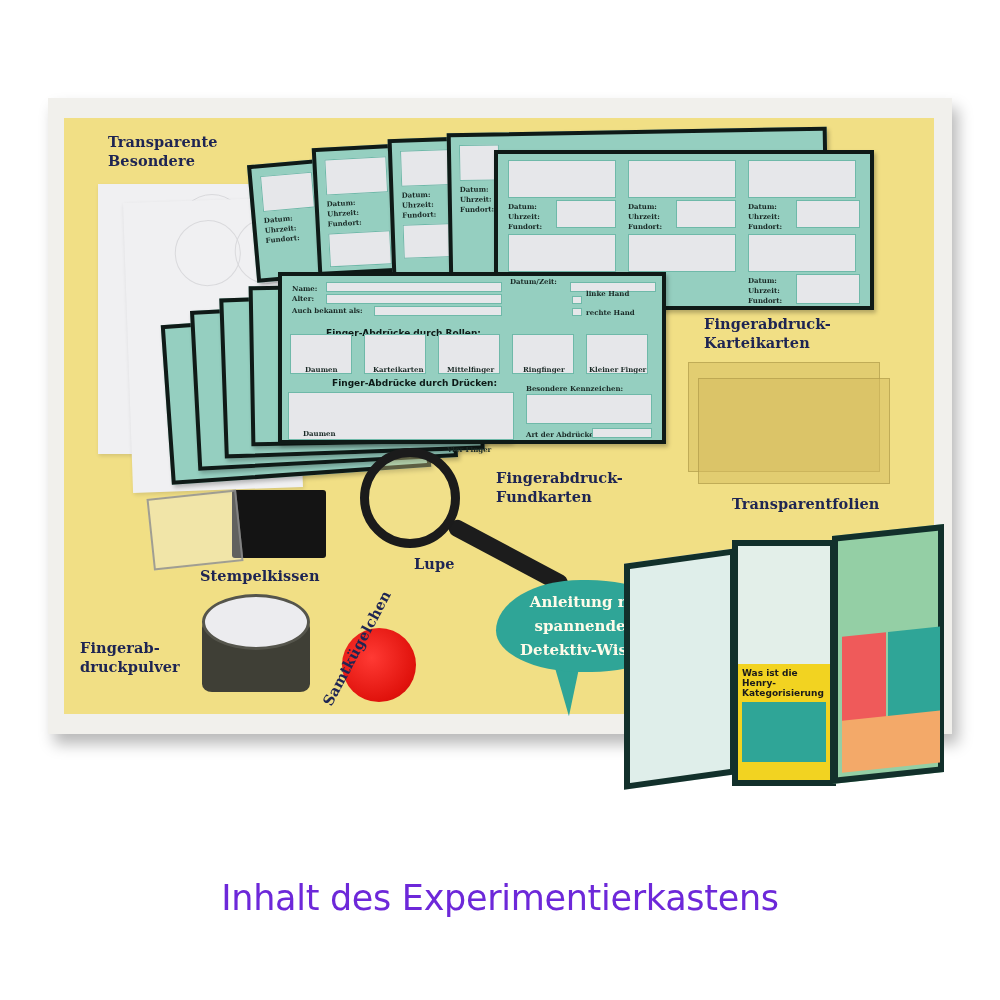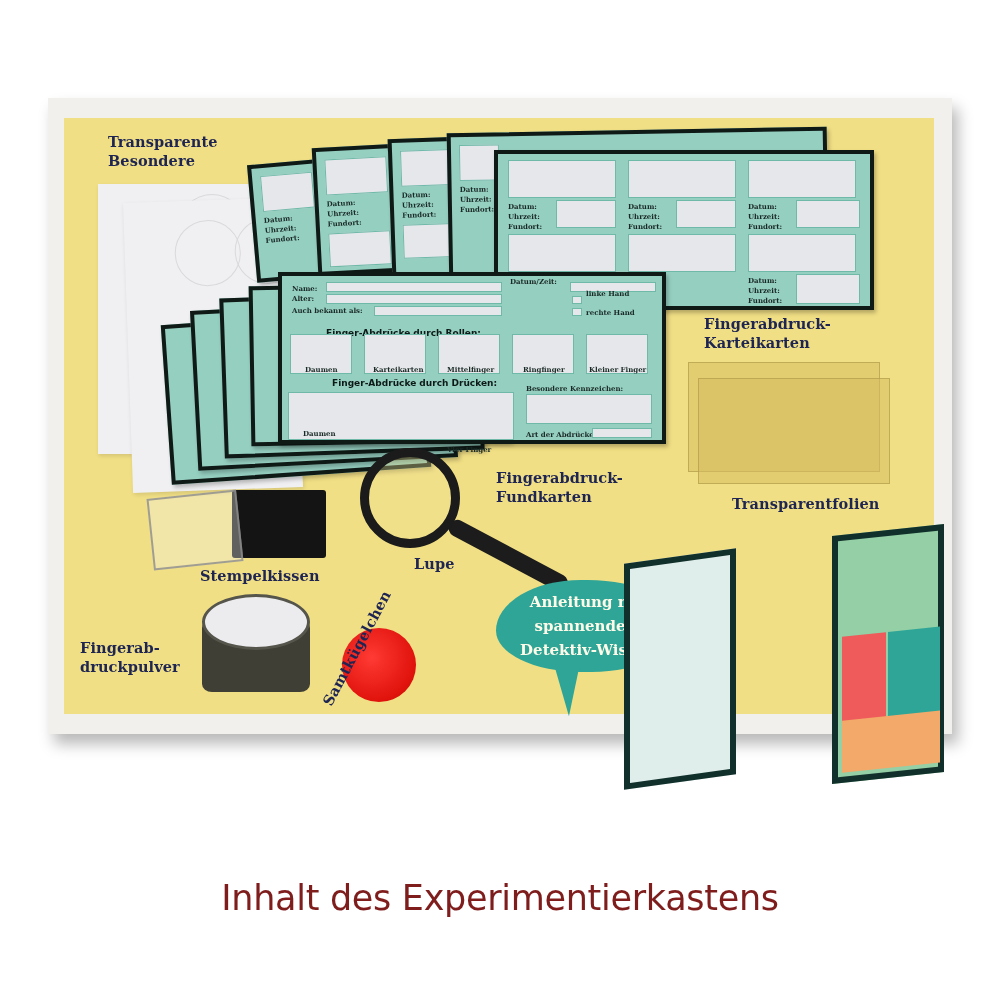--- a/index.html
+++ b/index.html
@@ -62,21 +62,21 @@
     border-left: 10px solid transparent; border-right: 18px solid transparent;
     border-top: 56px solid #2fa597; transform: rotate(-6deg); }
   .bubble-text { color: #fffbe9; font-weight: bold; font-size: 15px; line-height: 24px; text-align: center; font-family: "DejaVu Serif", serif; white-space: pre-line; }
 
   
   .leaflet { position: absolute; left: 624px; top: 520px; width: 326px; height: 272px; }
   .panel { position: absolute; border: 6px solid #12302b; background: #dfeeea; }
 
   .caption {
     position: absolute; left: 0; top: 878px; width: 1000px; text-align: center;
-    font-family: "DejaVu Sans", sans-serif; font-size: 35px; color: #7f1d1d; letter-spacing: -0.3px;
+    font-family: "DejaVu Sans", sans-serif; font-size: 35px; color: #6d28d9; letter-spacing: -0.3px;
   }
 </style>
 </head>
 <body>
 
 <div class="board-outer"></div>
 <div class="board"></div>
 
 <div class="label" style="left:108px; top:132px;">Transparente
 Besondere</div>
@@ -212,20 +212,26 @@
 
 <div class="bubble-tail"></div>
 <div class="bubble">
   <div class="bubble-text">Anleitung mit
 spannendem
 Detektiv-Wissen</div>
 </div>
 
 <div class="leaflet">
   <div class="panel" style="left:0px; top:36px; width:112px; height:226px; transform:skewY(-8deg);"></div>
+  <div class="panel" style="left:108px; top:20px; width:104px; height:246px; background:#e3efe9;">
+    <div style="position:absolute; left:0; top:118px; width:92px; height:116px; background:#f2d321;">
+      <div style="position:absolute; left:4px; top:4px; width:86px; font-family:'DejaVu Sans',sans-serif; font-size:9px; font-weight:bold; color:#1a1a1a;">Was ist die Henry-Kategorisierung</div>
+      <div style="position:absolute; left:4px; top:38px; width:84px; height:60px; background:#2fa597;"></div>
+    </div>
+  </div>
   <div class="panel" style="left:208px; top:10px; width:112px; height:248px; transform:skewY(-6deg); background:#94cfa5;">
     <div style="position:absolute; left:4px; top:96px; width:44px; height:110px; background:#ef5a5a;"></div>
     <div style="position:absolute; left:50px; top:96px; width:52px; height:110px; background:#2fa597;"></div>
     <div style="position:absolute; left:4px; top:180px; width:98px; height:52px; background:#f3a969;"></div>
   </div>
 </div>
 
 <div class="caption">Inhalt des Experimentierkastens</div>
 
 </body></html>

